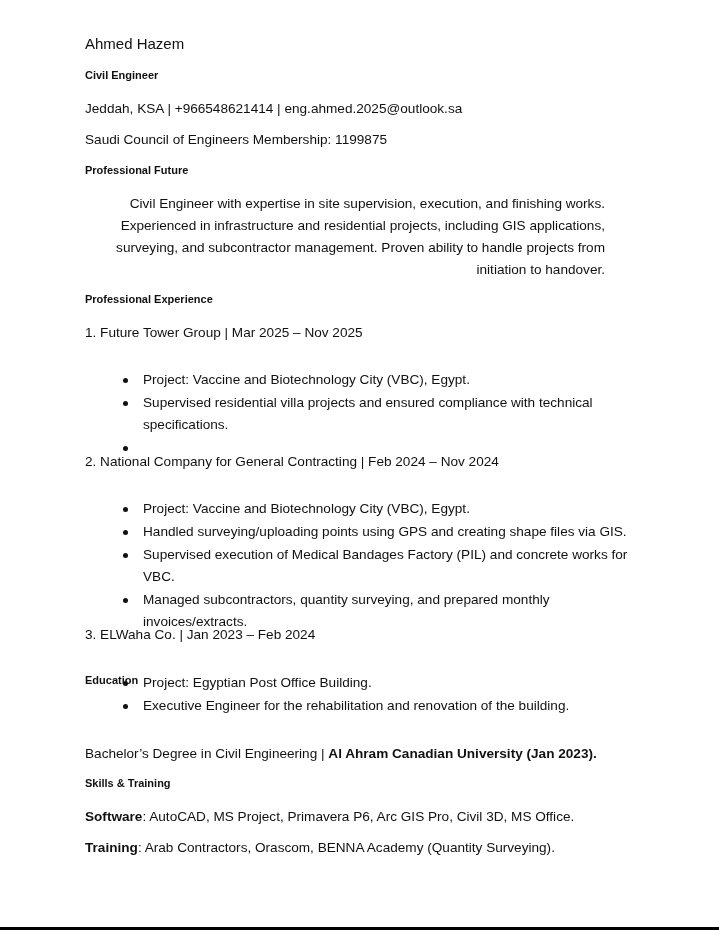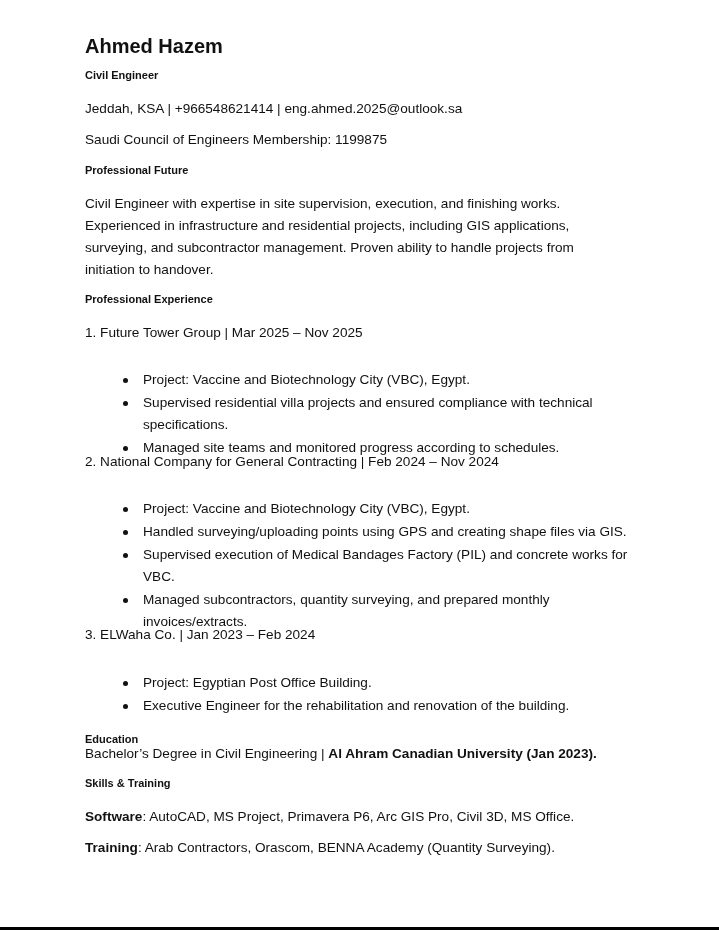--- a/index.html
+++ b/index.html
@@ -2,23 +2,23 @@
 <html><head>
   <meta charset="utf-8">
   <style>
     html, body { margin: 0; padding: 0; }
     body {
       width: 719px; height: 930px; background: #ffffff; position: relative; overflow: hidden;
       font-family: "Liberation Sans", "DejaVu Sans", sans-serif; color: #111111;
     }
     .page { position: absolute; left: 85px; top: 0; width: 560px; font-size: 13.6px; }
     .line { position: absolute; left: 0; white-space: nowrap; }
-    .h-name { font-weight: bold; font-size: 20px; }
+    .h-name { font-weight: normal; font-size: 15px; }
     .h { font-weight: bold; font-size: 11px; }
-    .p { line-height: 22px; white-space: normal; width: 520px; }
+    .p { line-height: 22px; white-space: normal; width: 520px; text-align: right; }
     .bullet-list { position: absolute; left: 0; margin: 16px; padding: 0; list-style: none; width: 545px; }
     .bullet-list li { position: relative; padding-left: 42px; line-height: 22px; margin-bottom: 1px; }
     .bullet-list li .dot {
       position: absolute; left: 22px; top: 9px; width: 5px; height: 5px; border-radius: 50%; background: #111;
     }
     .bold { font-weight: bold; text-align: right; }
     .bottom-bar { position: absolute; left: 0; right: 0; top: 927px; height: 3px; background: #000; }
   </style>
 </head>
 <body>
@@ -31,38 +31,38 @@
 
   <div class="line h" style="top:164px">Professional Future</div>
   <div class="line p" style="top:193px">Civil Engineer with expertise in site supervision, execution, and finishing works. Experienced in infrastructure and residential projects, including GIS applications, surveying, and subcontractor management. Proven ability to handle projects from initiation to handover.</div>
 
   <div class="line h" style="top:293px">Professional Experience</div>
 
   <div class="line" style="top:325px">1. Future Tower Group | Mar 2025 – Nov 2025</div>
   <ul class="bullet-list" style="top:353px">
     <li><span class="dot"></span><span>Project: Vaccine and Biotechnology City (VBC), Egypt.</span></li>
     <li><span class="dot"></span><span>Supervised residential villa projects and ensured compliance with technical specifications.</span></li>
-    <li><span class="dot"></span><span>Managed site teams and monitored progress according to schedules.</span></li>
+    <li><span class="dot"></span></li>
   </ul>
 
   <div class="line" style="top:454px">2. National Company for General Contracting | Feb 2024 – Nov 2024</div>
   <ul class="bullet-list" style="top:482px">
     <li><span class="dot"></span><span>Project: Vaccine and Biotechnology City (VBC), Egypt.</span></li>
     <li><span class="dot"></span><span>Handled surveying/uploading points using GPS and creating shape files via GIS.</span></li>
     <li><span class="dot"></span><span>Supervised execution of Medical Bandages Factory (PIL) and concrete works for VBC.</span></li>
     <li><span class="dot"></span><span>Managed subcontractors, quantity surveying, and prepared monthly invoices/extracts.</span></li>
   </ul>
 
   <div class="line" style="top:627px">3. ELWaha Co. | Jan 2023 – Feb 2024</div>
   <ul class="bullet-list" style="top:656px">
     <li><span class="dot"></span><span>Project: Egyptian Post Office Building.</span></li>
     <li><span class="dot"></span><span>Executive Engineer for the rehabilitation and renovation of the building.</span></li>
   </ul>
 
-  <div class="line h" style="top:733px">Education</div>
+  <div class="line h" style="top:674px">Education</div>
   <div class="line" style="top:746px">
     <span>Bachelor’s Degree in Civil Engineering | </span><span class="bold">Al Ahram Canadian University (Jan 2023).</span>
   </div>
 
   <div class="line h" style="top:777px">Skills &amp; Training</div>
   <div class="line" style="top:809px">
     <span class="bold">Software</span><span>: AutoCAD, MS Project, Primavera P6, Arc GIS Pro, Civil 3D, MS Office.</span>
   </div>
   <div class="line" style="top:840px">
     <span class="bold">Training</span><span>: Arab Contractors, Orascom, BENNA Academy (Quantity Surveying).</span>

